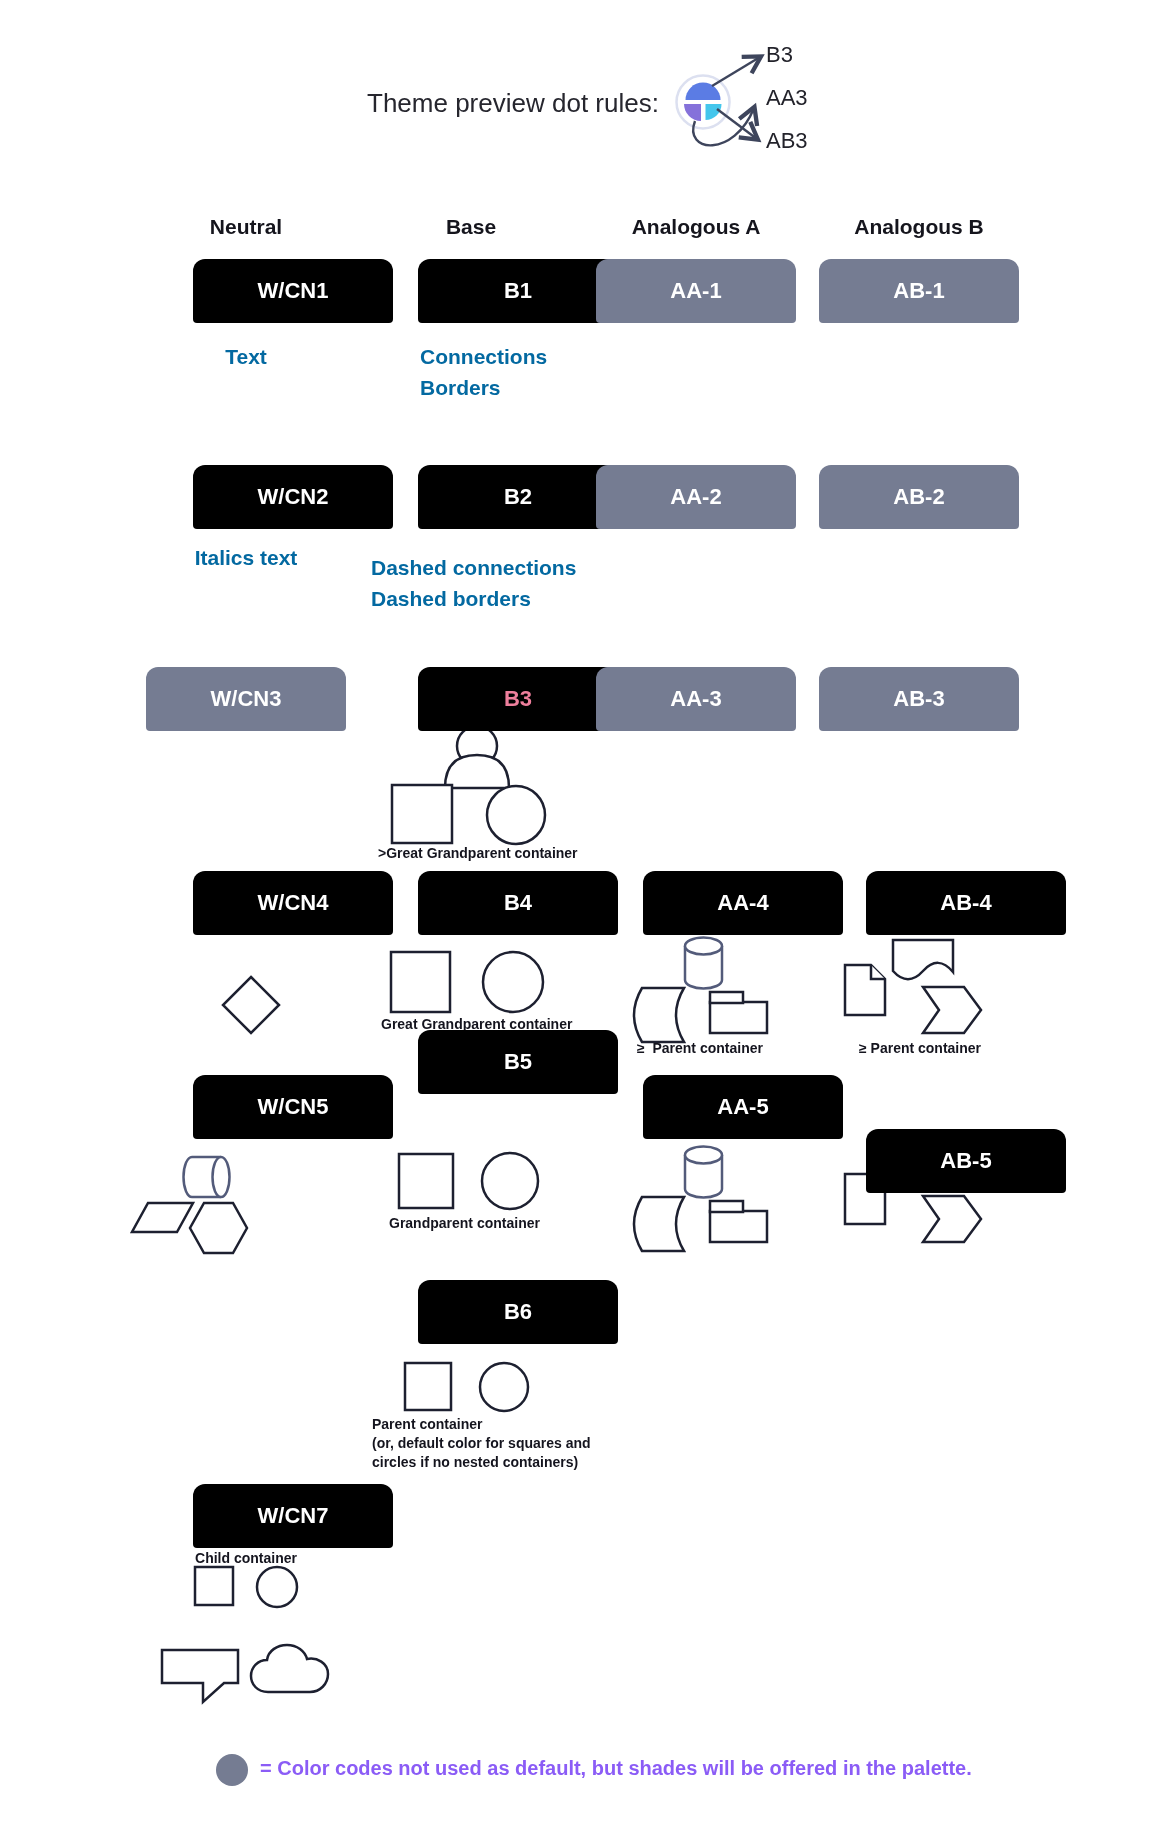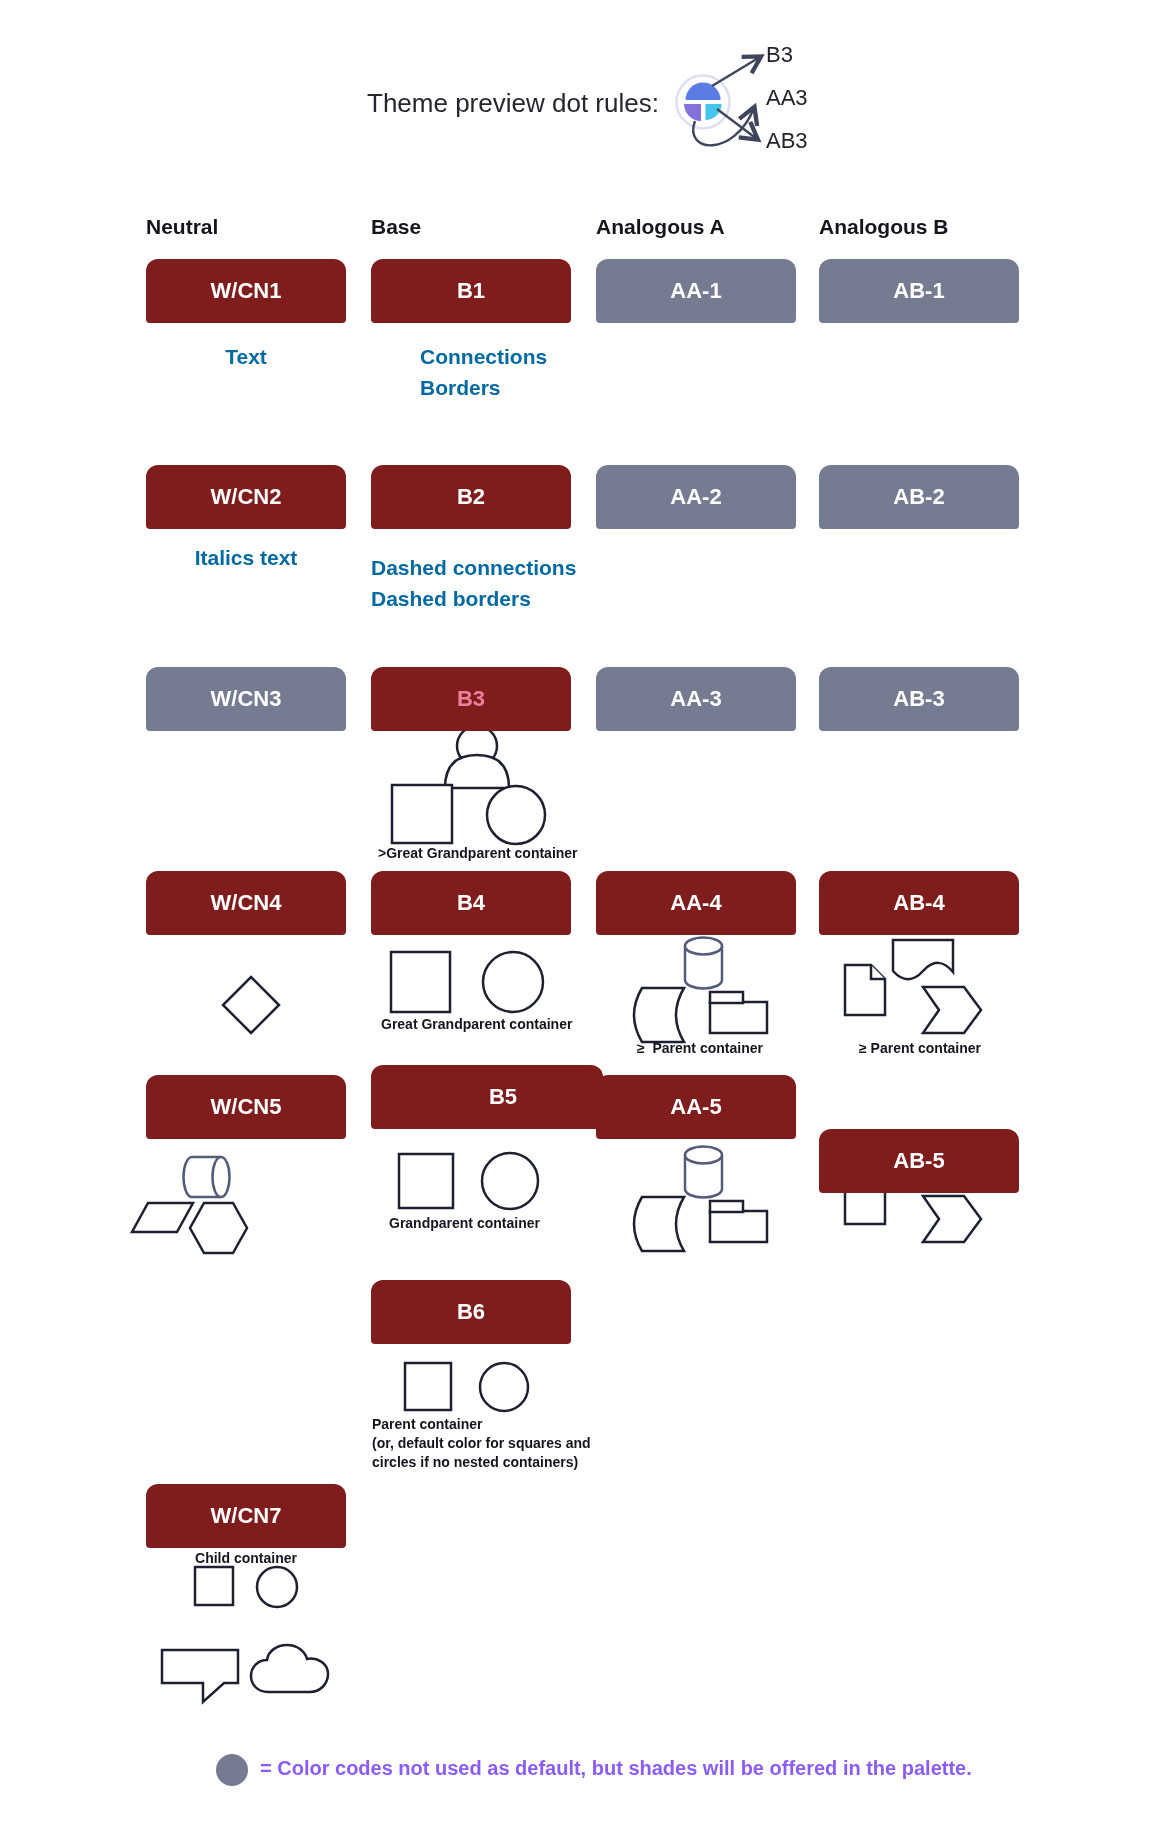--- a/index.html
+++ b/index.html
@@ -3,27 +3,27 @@
 <meta charset="utf-8">
 <style>
   html,body{margin:0;padding:0;background:#ffffff;}
   .canvas{
     position:relative;width:1164px;height:1822px;background:#ffffff;
     font-family:"Liberation Sans","DejaVu Sans",sans-serif;overflow:hidden;
   }
   svg.layer{position:absolute;left:0;top:0;pointer-events:none;}
   .title{position:absolute;left:367px;top:88px;font-size:26px;font-weight:400;color:#26262e;}
   .dotlabel{position:absolute;left:766px;font-size:22px;font-weight:400;color:#23232b;}
-  .hdr{position:absolute;width:200px;text-align:left;font-size:21px;font-weight:bold;color:#15151d;}
+  .hdr{position:absolute;width:200px;text-align:center;font-size:21px;font-weight:bold;color:#15151d;}
   .box{
     position:absolute;width:200px;height:64px;border-radius:12px 12px 4px 4px;
     display:flex;align-items:center;justify-content:center;
     color:#ffffff;font-size:22px;font-weight:bold;
   }
-  .box.dark{background:#7f1d1d;}
+  .box.dark{background:#000000;margin-left:47px;}
   .box.gray{background:#757c92;}
   .box.pinktext{color:#ee7f9c;}
   .note{position:absolute;font-size:21px;font-weight:bold;color:#0369a1;white-space:pre;}
   .note.center{width:200px;text-align:center;}
   .cap{position:absolute;font-size:14px;font-weight:bold;color:#14141e;white-space:pre;}
   .cap.center{width:200px;text-align:center;}
   .legend-text{position:absolute;left:260px;top:1757px;font-size:20px;font-weight:bold;color:#8b5cf6;}
   .sh{fill:#ffffff;stroke:#1d2030;stroke-width:2.5;}
   .sh2{fill:#ffffff;stroke:#535b7a;stroke-width:2.5;}
   .noline{stroke:none;}
@@ -158,21 +158,21 @@
 
   <div class="box dark" style="left:146px;top:871px;">W/CN4</div>
   <div class="box dark" style="left:371px;top:871px;">B4</div>
   <div class="box dark" style="left:596px;top:871px;">AA-4</div>
   <div class="box dark" style="left:819px;top:871px;">AB-4</div>
   <div class="cap" style="left:381px;top:1016px;">Great Grandparent container</div>
   <div class="cap" style="left:637px;top:1040px;">≥  Parent container</div>
   <div class="cap" style="left:859px;top:1040px;">≥ Parent container</div>
 
   <div class="box dark" style="left:146px;top:1075px;">W/CN5</div>
-  <div class="box dark" style="left:371px;top:1065px;padding-left:32px;">B5</div>
+  <div class="box dark" style="left:371px;top:1030px;">B5</div>
   <div class="box dark" style="left:596px;top:1075px;">AA-5</div>
   <div class="box dark" style="left:819px;top:1129px;">AB-5</div>
   <div class="cap" style="left:389px;top:1215px;">Grandparent container</div>
 
   <div class="box dark" style="left:371px;top:1280px;">B6</div>
   <div class="cap" style="left:372px;top:1416px;">Parent container</div>
   <div class="cap" style="left:372px;top:1435px;">(or, default color for squares and</div>
   <div class="cap" style="left:372px;top:1454px;">circles if no nested containers)</div>
 
   <div class="box dark" style="left:146px;top:1484px;">W/CN7</div>

